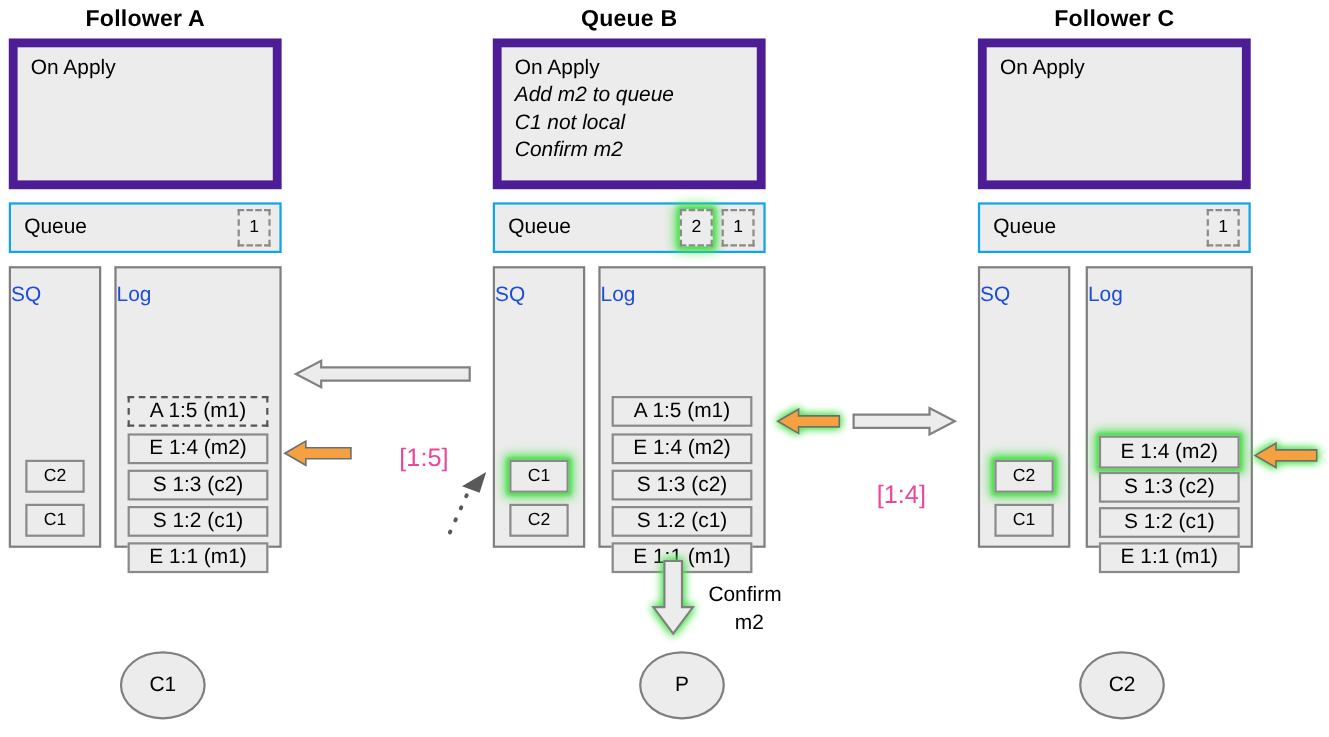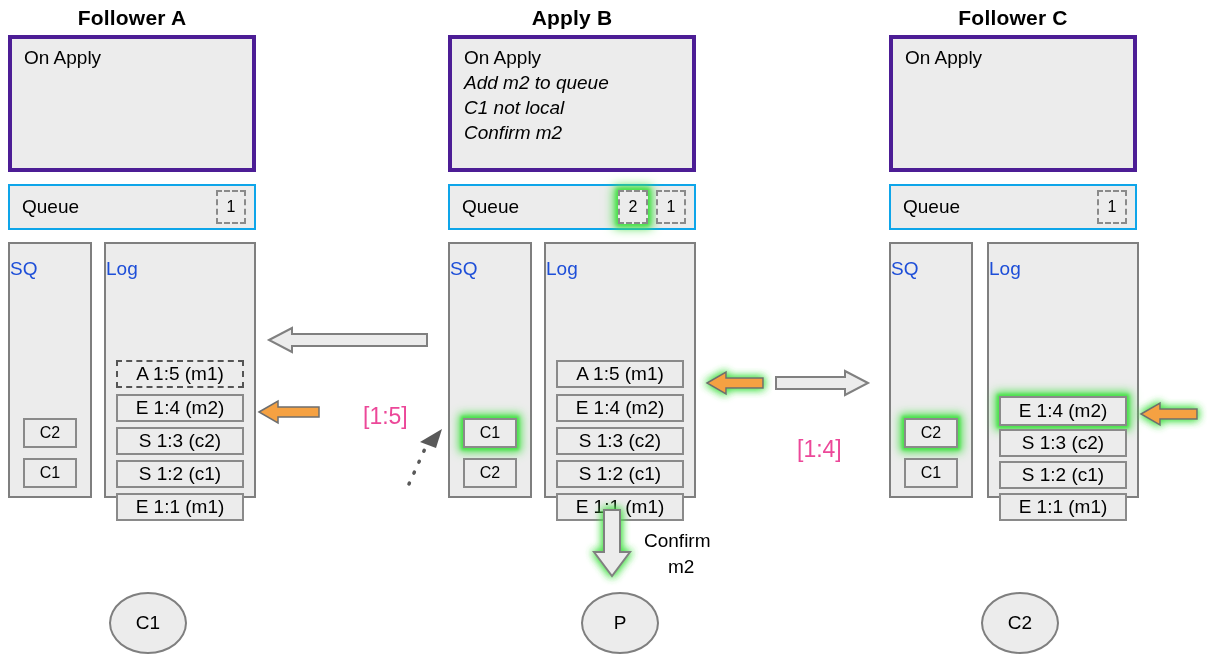--- a/index.html
+++ b/index.html
@@ -2,21 +2,21 @@
 <html><head>
 <meta charset="utf-8">
 <style>
   html,body{margin:0;padding:0;background:#ffffff;}
   body{font-family:"Liberation Sans","DejaVu Sans",sans-serif;color:#000;}
   #canvas{position:relative;width:1208px;height:670px;overflow:hidden;background:#fff;padding-left:21px;}
   .abs{position:absolute;box-sizing:border-box;}
 
   .col-title{font-size:21px;font-weight:bold;text-align:center;color:#000;letter-spacing:.2px;}
 
-  .panel{background:#ececec;border:4px solid #4c1d95;}
+  .panel{background:#ececec;border:8px solid #4c1d95;}
   .onapply{padding:6px 12px;}
   .onapply .line{font-size:19px;line-height:25px;color:#000;}
   .onapply .line.it{font-style:italic;}
 
   .queue-box{background:#ececec;border:2px solid #0ea5e9;display:flex;align-items:center;}
   .queue-label{font-size:19px;padding-left:12px;flex:1;}
   .qchip{width:26px;height:30px;border:2px dashed #8a8a8a;background:#ececec;
          font-size:16px;display:flex;align-items:center;justify-content:center;margin-right:8px;}
   .qchip.glow{box-shadow:0 0 10px 4px #49e04a,0 0 4px 2px #49e04a;}
 
@@ -65,21 +65,21 @@
     <div class="box-head">Log</div>
   </div>
   <div class="abs logitem dashed" style="left:116px;top:331px;width:128px;height:28px;">A 1:5 (m1)</div>
   <div class="abs logitem" style="left:116px;top:365px;width:128px;height:28px;">E 1:4 (m2)</div>
   <div class="abs logitem" style="left:116px;top:398px;width:128px;height:28px;">S 1:3 (c2)</div>
   <div class="abs logitem" style="left:116px;top:431px;width:128px;height:28px;">S 1:2 (c1)</div>
   <div class="abs logitem" style="left:116px;top:464px;width:128px;height:28px;">E 1:1 (m1)</div>
 
   <div class="abs ellipse" style="left:109px;top:592px;width:78px;height:62px;">C1</div>
 
-  <div class="abs col-title" style="left:448px;top:6px;width:248px;">Apply B</div>
+  <div class="abs col-title" style="left:448px;top:6px;width:248px;">Queue B</div>
 
   <div class="abs panel onapply" style="left:448px;top:35px;width:248px;height:137px;">
     <div class="line">On Apply</div>
     <div class="line it">Add m2 to queue</div>
     <div class="line it">C1 not local</div>
     <div class="line it">Confirm m2</div>
   </div>
 
   <div class="abs queue-box" style="left:448px;top:184px;width:248px;height:46px;">
     <div class="queue-label">Queue</div>

